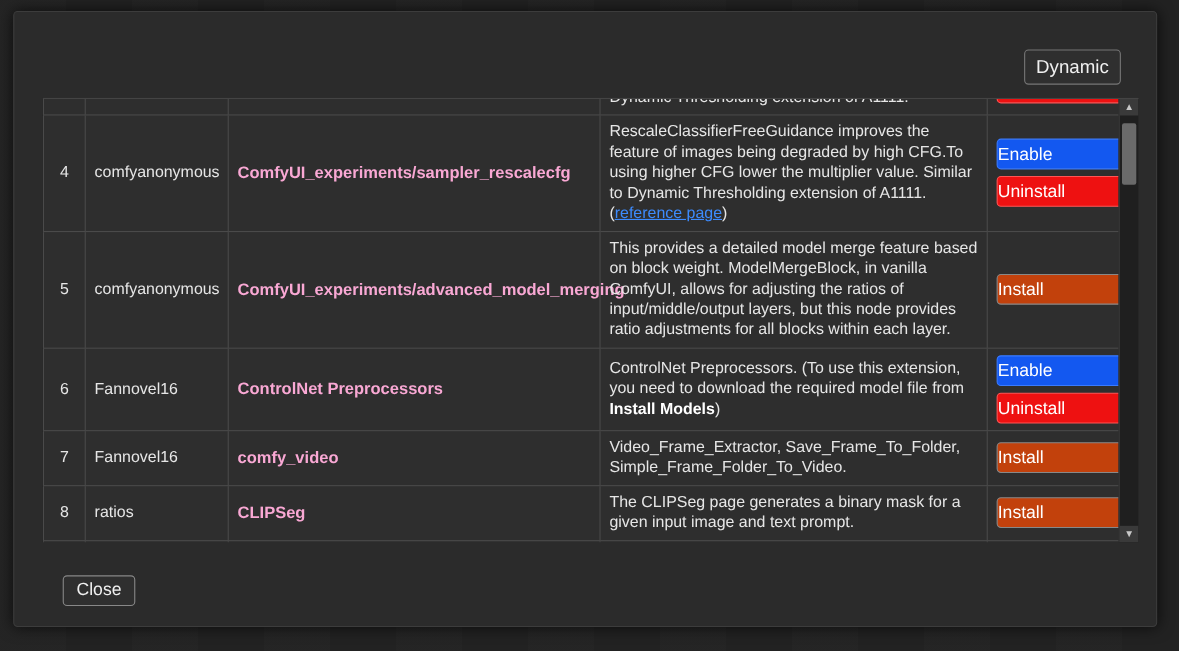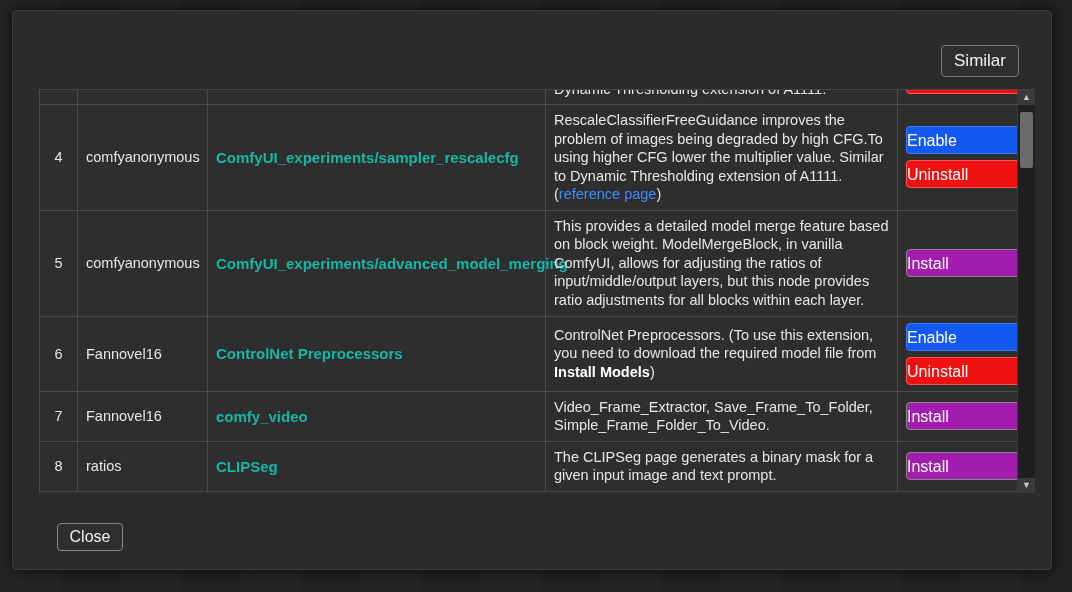--- a/index.html
+++ b/index.html
@@ -122,50 +122,51 @@
     padding: 6px 8px;
     background: #2e2e2e;
     box-sizing: border-box;
   }
   td.c-id { width: 38px; text-align: center; font-size: 15px; }
   td.c-author { width: 130px; font-size: 15px; }
   td.c-title { width: 338px; }
   td.c-desc { width: 352px; line-height: 1.28; font-size: 14.5px; }
   td.c-action { width: 120px; padding: 5px 6px; background: #2b2b2b; }
   .title-link {
-    color: #14b8a6;
+    color: #f9a8d4;
     font-weight: bold;
     font-size: 15px;
     text-decoration: none;
     cursor: pointer;
     display: inline-block;
     text-align: center;
   }
   .desc-link {
     color: #3d8bfd;
+    text-decoration: underline;
     cursor: pointer;
   }
   .desc-strong { font-weight: bold; color: #fff; }
   .btn {
     display: block;
     width: 116px;
     height: 28px;
     line-height: 28px;
     text-align: left;
     font-size: 16px;
     border-radius: 4px;
     border: 1px solid #777;
     margin: 0 auto 6px auto;
     cursor: pointer;
     box-sizing: border-box;
     font-family: "Liberation Sans", sans-serif;
     color: #fff;
   }
   .btn:last-child { margin-bottom: 0; }
-  .btn-install  { background: #a21caf; border-color: #888; }
+  .btn-install  { background: #c2410c; border-color: #888; }
   .btn-enable   { background: #1358f0; border-color: #3a7bff; }
   .btn-uninstall{ background: #ee1111; border-color: #ff5555; }
   .scrollbar {
     position: absolute;
     right: 0;
     top: 0;
     width: 17px;
     height: 403px;
     background: #1f1f1f;
     border-left: 1px solid #3a3a3a;
@@ -220,21 +221,21 @@
 <body>
 
 <div id="root">
   <div class="bg-bands"></div>
 
   <div class="dialog">
 
     <div class="toolbar">
 
 
-      <button class="search-btn">Similar</button>
+      <button class="search-btn">Dynamic</button>
     </div>
 
     <div class="table-wrap">
       <div class="scroll-area">
         <table class="pkg">
           <tbody>
 
             <tr>
               <td class="c-id"></td>
               <td class="c-author"></td>
@@ -246,21 +247,21 @@
                 <div class="btn btn-uninstall">Uninstall</div>
               </td>
             </tr>
 
             <tr>
               <td class="c-id">4</td>
               <td class="c-author">comfyanonymous</td>
               <td class="c-title">
                 <a class="title-link">ComfyUI_experiments/sampler_rescalecfg</a>
               </td>
-              <td class="c-desc"><span>RescaleClassifierFreeGuidance improves the problem of images being degraded by high CFG.To using higher CFG lower the multiplier value. Similar to Dynamic Thresholding extension of A1111. (</span><a class="desc-link">reference page</a><span>)</span></td>
+              <td class="c-desc"><span>RescaleClassifierFreeGuidance improves the feature of images being degraded by high CFG.To using higher CFG lower the multiplier value. Similar to Dynamic Thresholding extension of A1111. (</span><a class="desc-link">reference page</a><span>)</span></td>
               <td class="c-action">
                 <div class="btn btn-enable">Enable</div>
                 <div class="btn btn-uninstall">Uninstall</div>
               </td>
             </tr>
 
             <tr>
               <td class="c-id">5</td>
               <td class="c-author">comfyanonymous</td>
               <td class="c-title">

